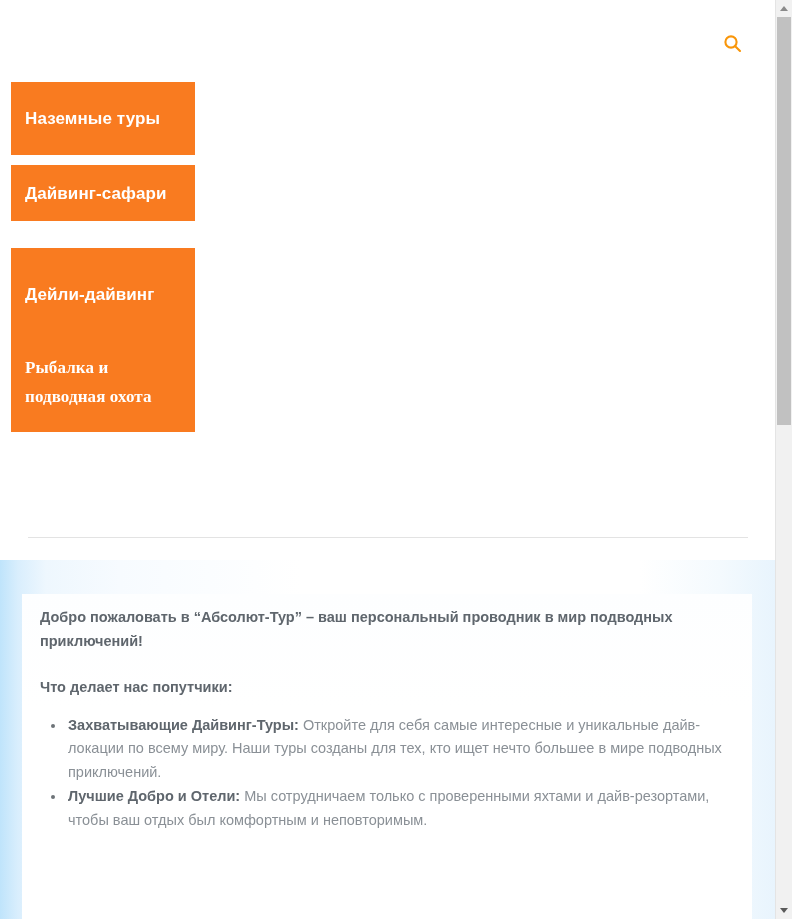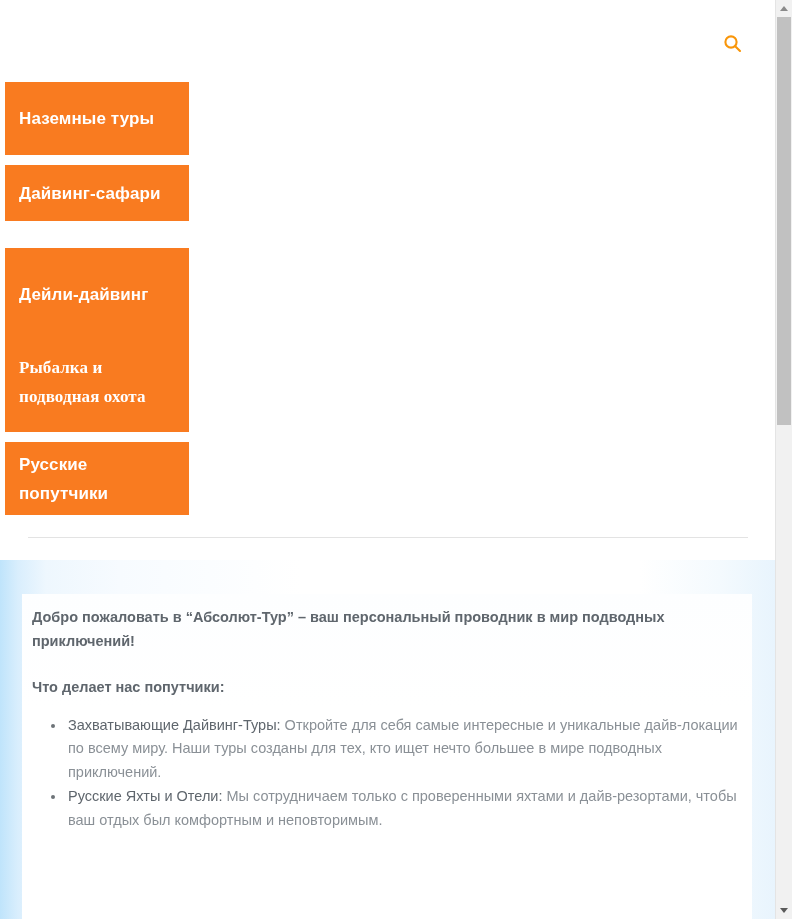--- a/index.html
+++ b/index.html
@@ -56,21 +56,21 @@
     display: flex;
     align-items: center;
     justify-content: center;
     cursor: pointer;
   }
   #search-btn svg { display: block; }
 
   
   .cat-btn {
     position: absolute;
-    left: 5px;
+    left: 11px;
     width: 184px;
     background: #f97b20;
     color: #ffffff;
     font-weight: bold;
     font-size: 17px;
     line-height: 29px;
     letter-spacing: 0.1px;
     display: flex;
     align-items: center;
     box-sizing: border-box;
@@ -98,21 +98,21 @@
     top: 594px;
     width: 730px;
     min-height: 325px;
     background: linear-gradient(to bottom, #fdfeff 0%, #ffffff 35%, #ffffff 100%);
     box-sizing: border-box;
     padding: 12px 10px 0 10px;
     color: #7b7f84;
     font-size: 14.5px;
     line-height: 23.5px;
   }
-  #content-card p { margin: 0 0 12px 0; }
+  #content-card p { margin: 0 0 12px 8px; }
   .lead {
     font-weight: bold;
     color: #5f666d;
     margin-bottom: 23px !important;
   }
   .subhead {
     font-weight: bold;
     color: #5f666d;
     margin-top: 22px !important;
     margin-bottom: 14px !important;
@@ -132,21 +132,21 @@
     position: absolute;
     left: -17px;
     top: 10px;
     width: 4px;
     height: 4px;
     border-radius: 50%;
     background: #6d7378;
   }
   #feature-list li b {
     color: #5f666d;
-    font-weight: normal;
+    font-weight: bold;
     text-align: right;
   }
 
   
   #scrollbar {
     position: absolute;
     right: 0;
     top: 0;
     width: 17px;
     height: 919px;
@@ -208,32 +208,29 @@
     </div>
   <div class="cat-btn" style="top:165px;height:56px;">
       <span>Дайвинг-сафари</span>
     </div>
   <div class="cat-btn" style="top:248px;height:92px;">
       <span>Дейли-дайвинг</span>
     </div>
   <div class="cat-btn" style="top:331px;height:101px;font-family:Liberation Serif, serif;">
       <span>Рыбалка и подводная охота</span>
     </div>
-  <div class="cat-btn" style="top:442px;height:73px;">
-      <span>Русские попутчики</span>
-    </div>
 
   <div id="divider"></div>
 
   <div id="content-card">
     <p class="lead">Добро пожаловать в “Абсолют-Тур” – ваш персональный проводник в мир подводных приключений!</p>
     <p class="subhead">Что делает нас попутчики:</p>
     <ul id="feature-list">
       <li><b>Захватывающие Дайвинг-Туры:</b><span> Откройте для себя самые интересные и уникальные дайв-локации по всему миру. Наши туры созданы для тех, кто ищет нечто большее в мире подводных приключений.</span></li>
-      <li><b>Русские Яхты и Отели:</b><span> Мы сотрудничаем только с проверенными яхтами и дайв-резортами, чтобы ваш отдых был комфортным и неповторимым.</span></li>
+      <li><b>Лучшие Добро и Отели:</b><span> Мы сотрудничаем только с проверенными яхтами и дайв-резортами, чтобы ваш отдых был комфортным и неповторимым.</span></li>
 
     </ul>
   </div>
 
 </div>
 
 <div id="scrollbar">
   <div id="scroll-up">
       <div class="arrow-up"></div>
     </div>

